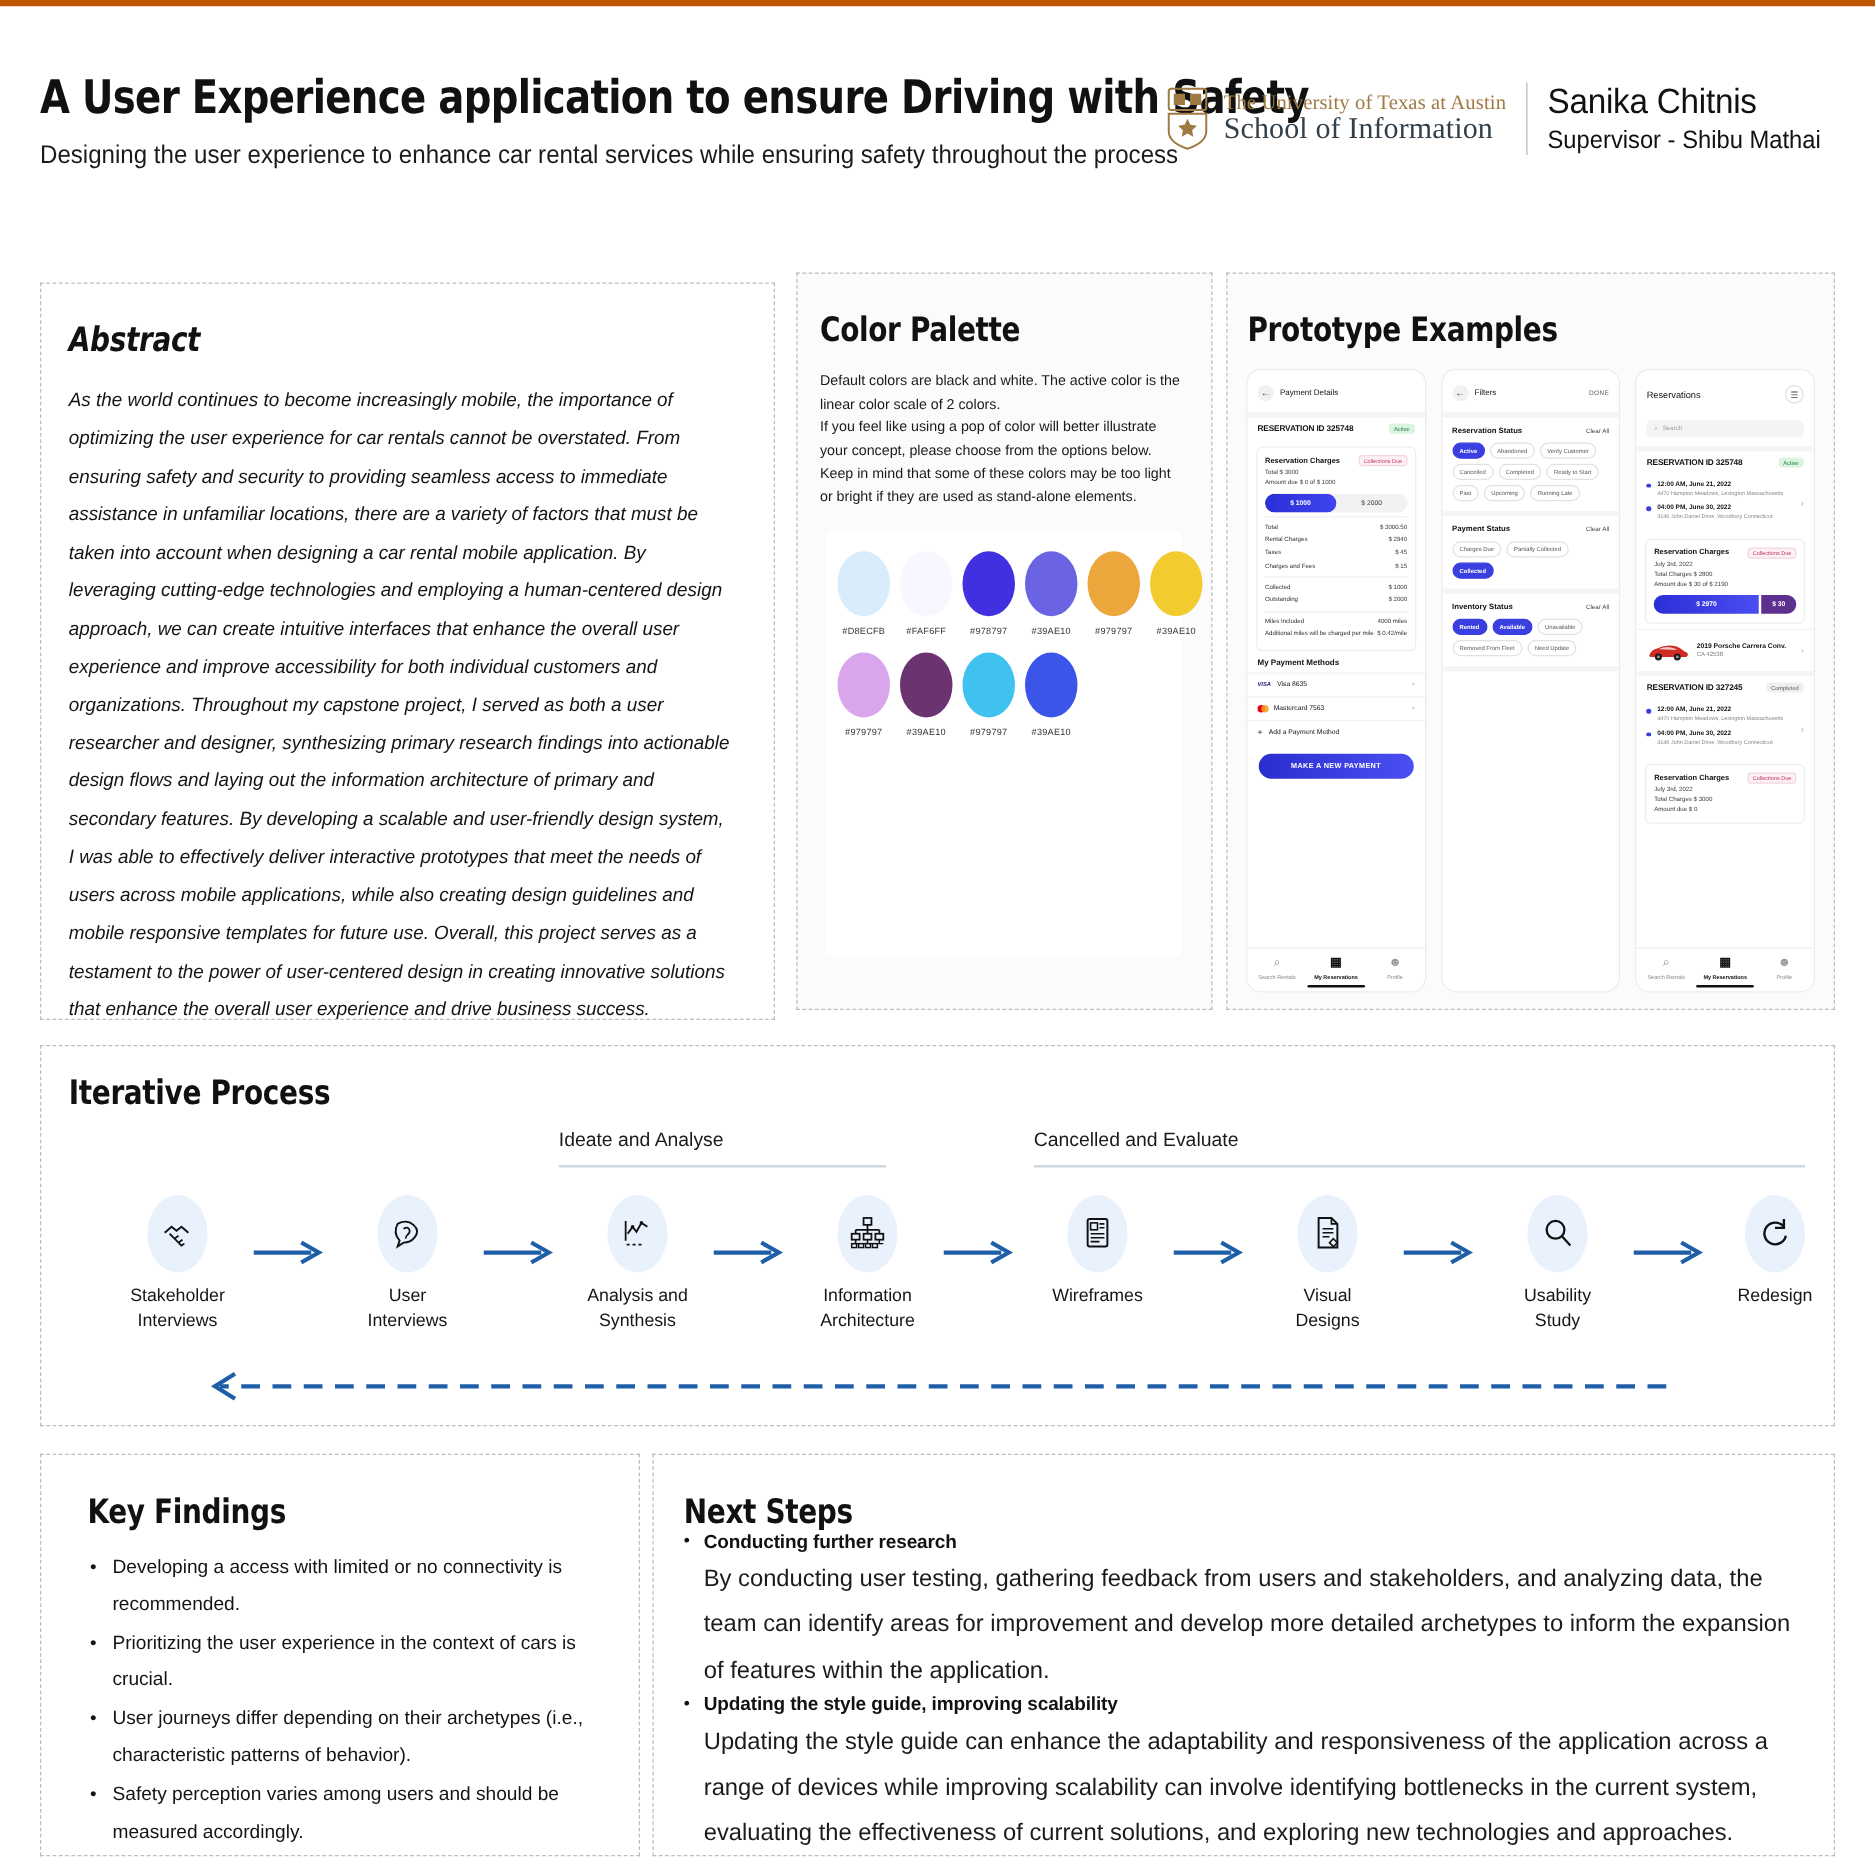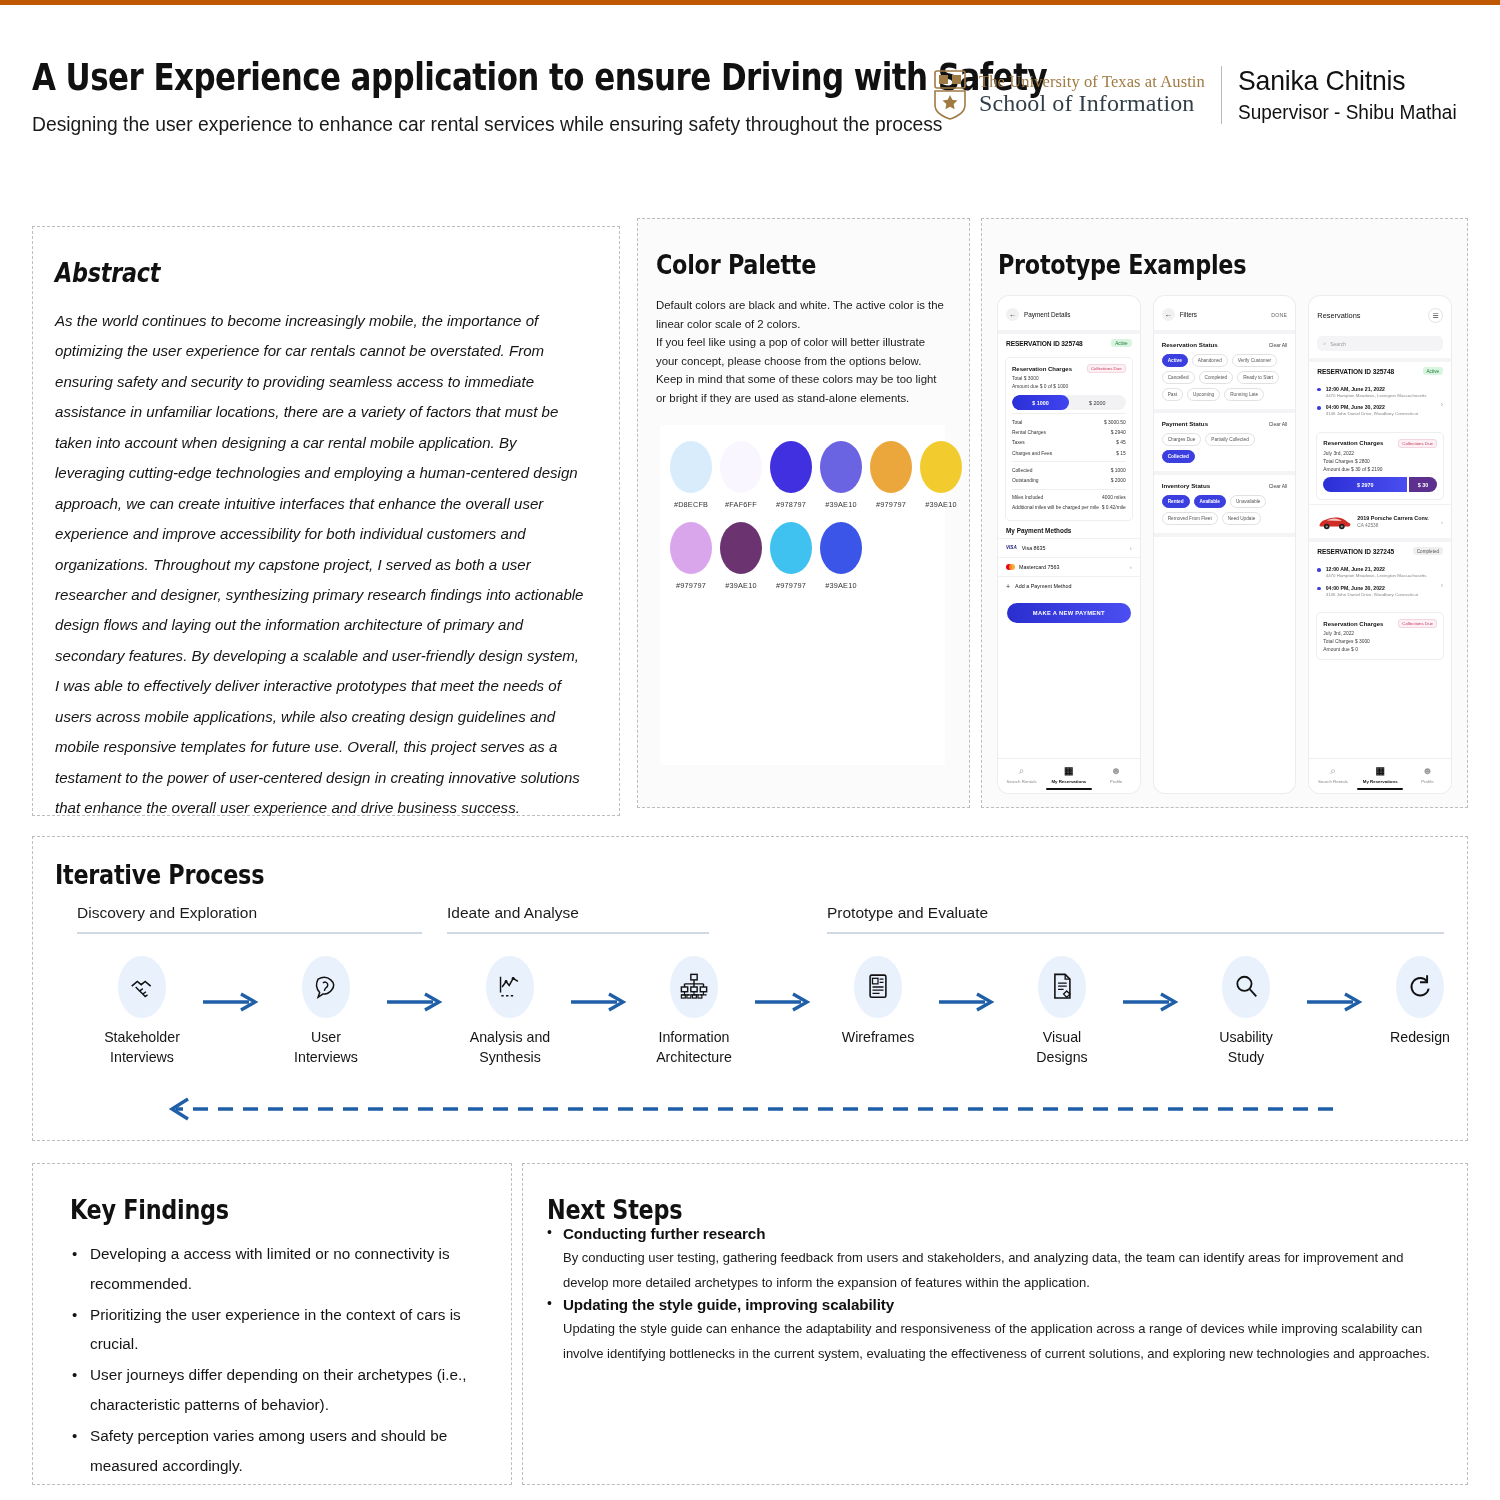--- a/index.html
+++ b/index.html
@@ -211,21 +211,21 @@
   ul.bul li:before {
     content:"•"; position:absolute; left: 2px; top: 0; font-size: 15px;
   }
 
   
   #next { left: 522px; top: 1163px; width: 946px; height: 322px; }
   #next .inner { padding: 30px 26px 0 24px; }
   .ns-item { margin-top: 0; position: relative; padding-left: 16px; }
   .ns-item:before { content:"•"; position:absolute; left:0; top:-1px; font-size:14px; }
   .ns-h { font-size: 15.2px; font-weight: 700; letter-spacing:-0.1px; }
-  .ns-p { margin-top: 4px; font-size: 13px; line-height: 1.92; color:#1b1b1b; }
+  .ns-p { margin-top: 4px; font-size: 19px; line-height: 1.92; color:#1b1b1b; }
 </style>
 </head>
 <body>
 
 <div class="top-rule"></div>
 
 <div class="header">
   <div class="title">A User Experience application to ensure Driving with Safety</div>
   <div class="subtitle">Designing the user experience to enhance car rental services while ensuring safety throughout the process</div>
 
@@ -578,30 +578,26 @@
       </div>
 
     </div>
   </div>
 </section>
 
 <section class="panel" id="process">
   <div class="inner">
     <h2 class="sec">Iterative Process</h2>
     <div class="phase-row">
-      <div class="phase" style="left:22px;width:345px">
-        <div class="lbl">Discovery and Exploration</div>
-        <div class="bar"></div>
-      </div>
       <div class="phase" style="left:392px;width:262px">
         <div class="lbl">Ideate and Analyse</div>
         <div class="bar"></div>
       </div>
       <div class="phase" style="left:772px;width:617px">
-        <div class="lbl">Prototype and Evaluate</div>
+        <div class="lbl">Cancelled and Evaluate</div>
         <div class="bar"></div>
       </div>
     </div>
 
     <div class="steps" id="stepshost">
         <div class="step" style="left: 28px;">
           <div class="bub">
             <svg width="30" height="30" viewBox="0 0 38 38">
               <path d="M6 18 l7 -6 l5 4 l5 -4 l7 6" fill="none" stroke="#111" stroke-width="2"></path>
               <path d="M11 19 l5 5 l4 -3 M16 24 l4 4 l4 -3 M20 28 l3 3 l3 -2" fill="none" stroke="#111" stroke-width="1.8"></path>

